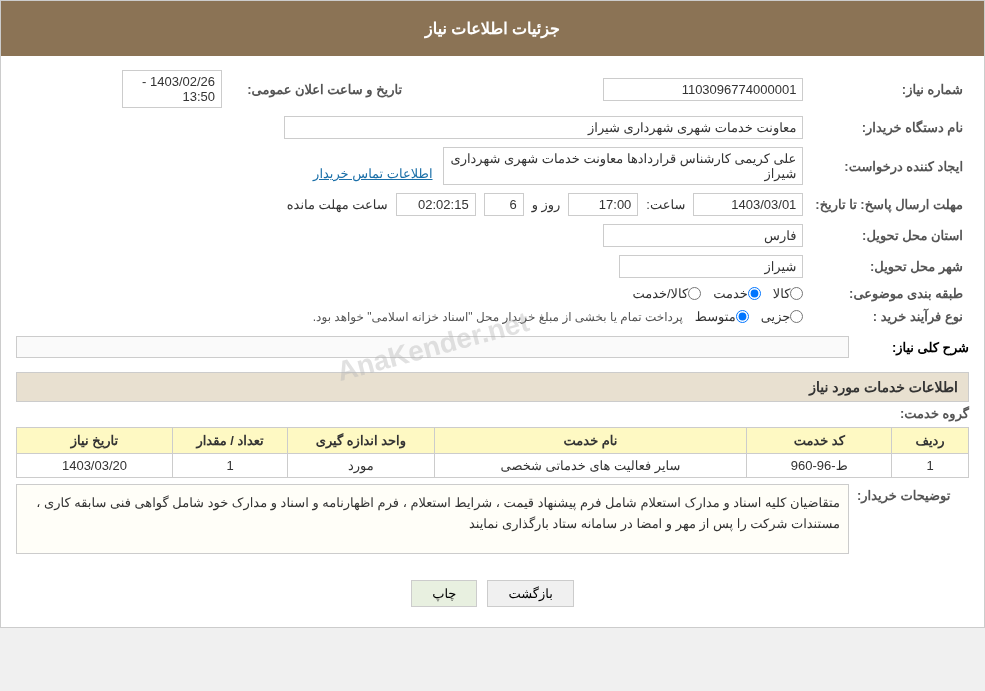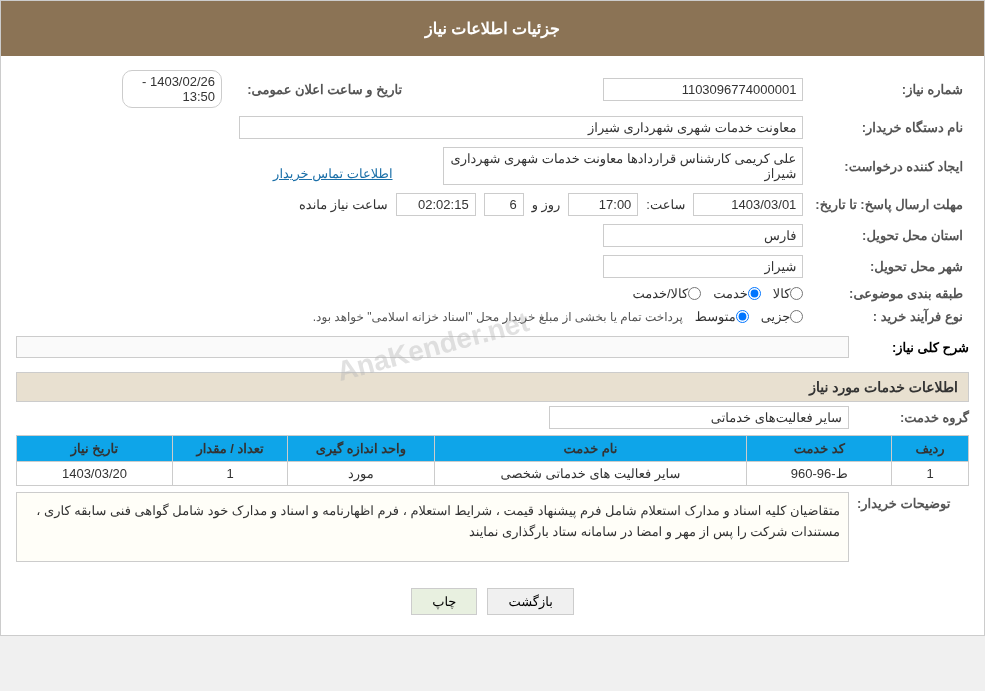--- a/index.html
+++ b/index.html
@@ -48,21 +48,21 @@
     }
     .input-box {
       border: 1px solid #ccc;
       background: #fff;
       padding: 3px 6px;
       display: inline-block;
       min-height: 22px;
       text-align: right;
     }
     .input-medium { width: 200px; }
-    .input-small { width: 100px; border-radius: 10px; }
+    .input-small { width: 100px; }
     .link-text { color: #1a6fa8; cursor: pointer; text-decoration: underline; }
     .section-header {
       background: #e8e0d0;
       border: 1px solid #ccc;
       padding: 6px 10px;
       font-weight: bold;
       font-size: 14px;
       margin: 8px 0 4px 0;
       text-align: right;
     }
@@ -99,21 +99,21 @@
       pointer-events: none;
       white-space: nowrap;
       font-weight: bold;
     }
     .data-table {
       width: 100%;
       border-collapse: collapse;
       margin-bottom: 6px;
     }
     .data-table th {
-      background: #0ea5e9;
+      background: #fef9c3;
       border: 1px solid #ccc;
       padding: 5px 8px;
       text-align: center;
       font-weight: bold;
     }
     .data-table td {
       border: 1px solid #ccc;
       padding: 4px 24px;
       text-align: center;
     }
@@ -163,59 +163,59 @@
         </td>
         <td class="label-cell" style="width:180px;">تاریخ و ساعت اعلان عمومی:</td>
         <td class="value-cell">
           <span class="input-box input-small">1403/02/26 - 13:50</span>
         </td>
       </tr>
 
       <tr>
         <td class="label-cell">نام دستگاه خریدار:</td>
         <td colspan="3" class="value-cell">
-          <span class="input-box" style="width:564px;">معاونت خدمات شهری شهرداری شیراز</span>
+          <span class="input-box" style="width:519px;">معاونت خدمات شهری شهرداری شیراز</span>
         </td>
       </tr>
 
       <tr>
         <td class="label-cell">ایجاد کننده درخواست:</td>
         <td colspan="3" class="value-cell">
-          <span class="input-box" style="width:360px;margin-left:40px;">علی کریمی کارشناس قراردادها معاونت خدمات شهری شهرداری شیراز</span>
+          <span class="input-box" style="width:360px;">علی کریمی کارشناس قراردادها معاونت خدمات شهری شهرداری شیراز</span>
           &nbsp;
           <span class="link-text">اطلاعات تماس خریدار</span>
         </td>
       </tr>
 
       <tr>
         <td class="label-cell">مهلت ارسال پاسخ: تا تاریخ:</td>
         <td colspan="3" class="value-cell">
           <span class="date-time-row">
             <span class="input-box" style="width:110px;">1403/03/01</span>
             <span>ساعت:</span>
             <span class="input-box" style="width:70px;">17:00</span>
             <span>روز و</span>
             <span class="input-box" style="width:40px;">6</span>
             <span class="input-box" style="width:80px;">02:02:15</span>
-            <span>ساعت نیاز مانده</span>
+            <span>ساعت مهلت مانده</span>
           </span>
         </td>
       </tr>
 
       <tr>
         <td class="label-cell">استان محل تحویل:</td>
         <td colspan="3" class="value-cell">
           <span class="input-box" style="width:200px;">فارس</span>
         </td>
       </tr>
 
       <tr>
         <td class="label-cell">شهر محل تحویل:</td>
         <td colspan="3" class="value-cell">
-          <span class="input-box" style="width:200px;padding-left:44px;">شیراز</span>
+          <span class="input-box" style="width:184px;padding-left:44px;">شیراز</span>
         </td>
       </tr>
 
       <tr>
         <td class="label-cell">طبقه بندی موضوعی:</td>
         <td colspan="3" class="value-cell">
           <div class="radio-group">
             <div class="radio-item">
               <input type="radio" name="category" style="">
               <span>کالا</span>
@@ -257,23 +257,20 @@
         <div class="watermark-area">
           <span class="watermark-text">AnaKender.net</span>
         </div>
       </div>
     </div>
 
     <div class="section-header">اطلاعات خدمات مورد نیاز</div>
 
     <div style="display:flex; align-items:center; margin-bottom:6px;">
       <div style="width:120px; font-weight:bold; color:#555; text-align:right; padding-left:8px;">گروه خدمت:</div>
-      <div>
-        <span class="input-box" style="width:300px;">سایر فعالیت‌های خدماتی</span>
-      </div>
     </div>
 
     <table class="data-table">
       <thead>
         <tr>
           <th>ردیف</th>
           <th>کد خدمت</th>
           <th>نام خدمت</th>
           <th>واحد اندازه گیری</th>
           <th>تعداد / مقدار</th>

